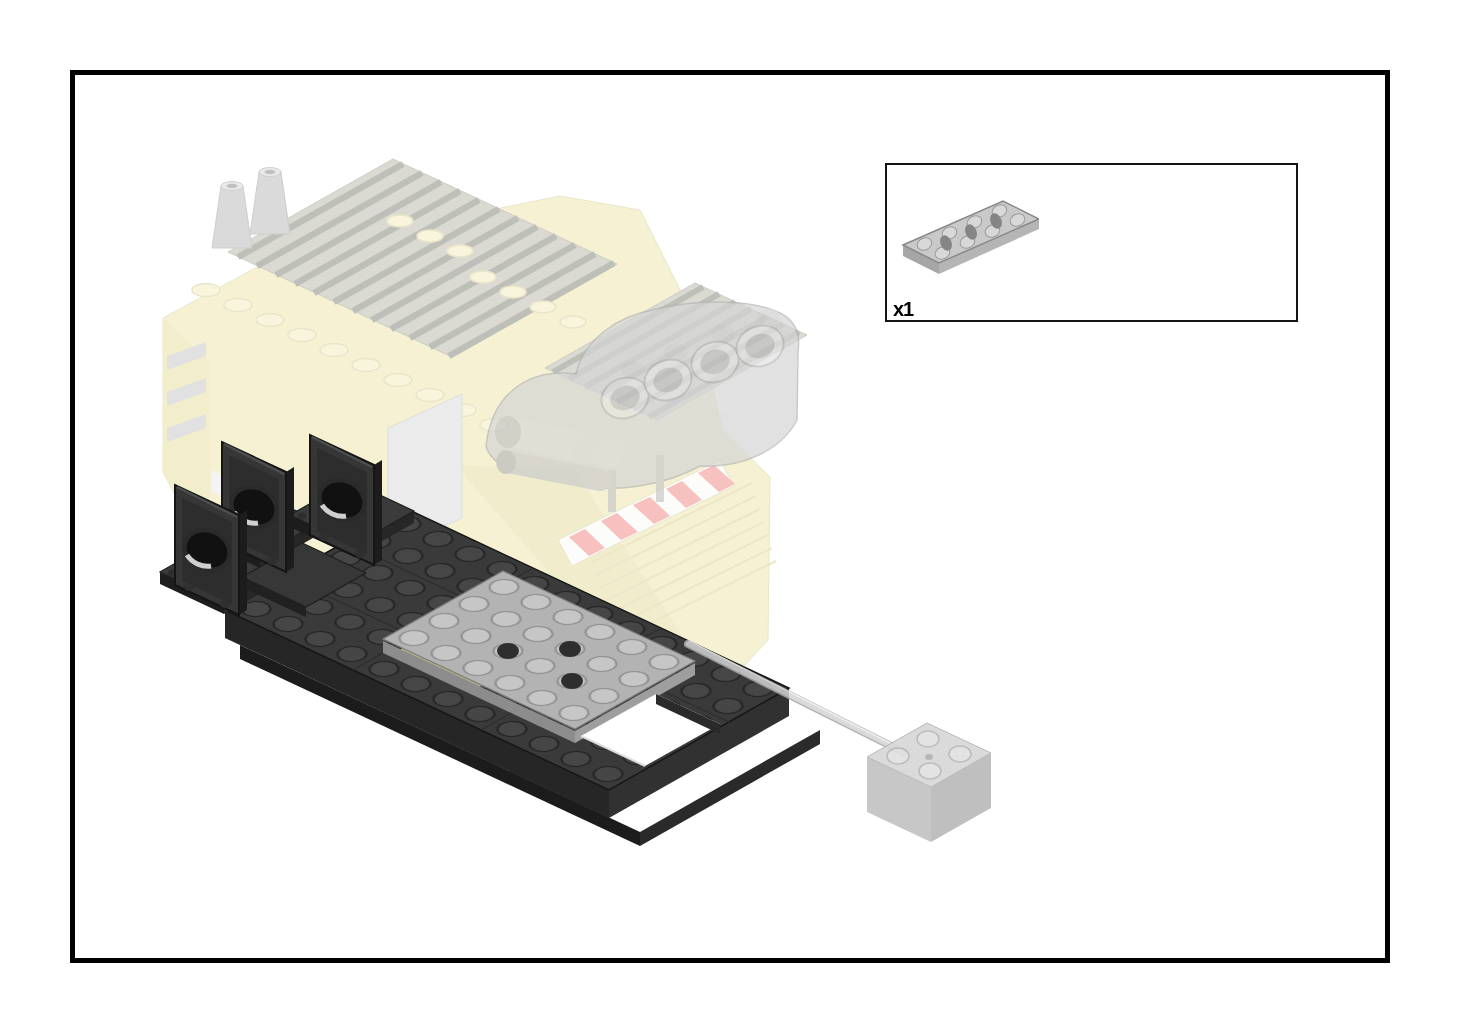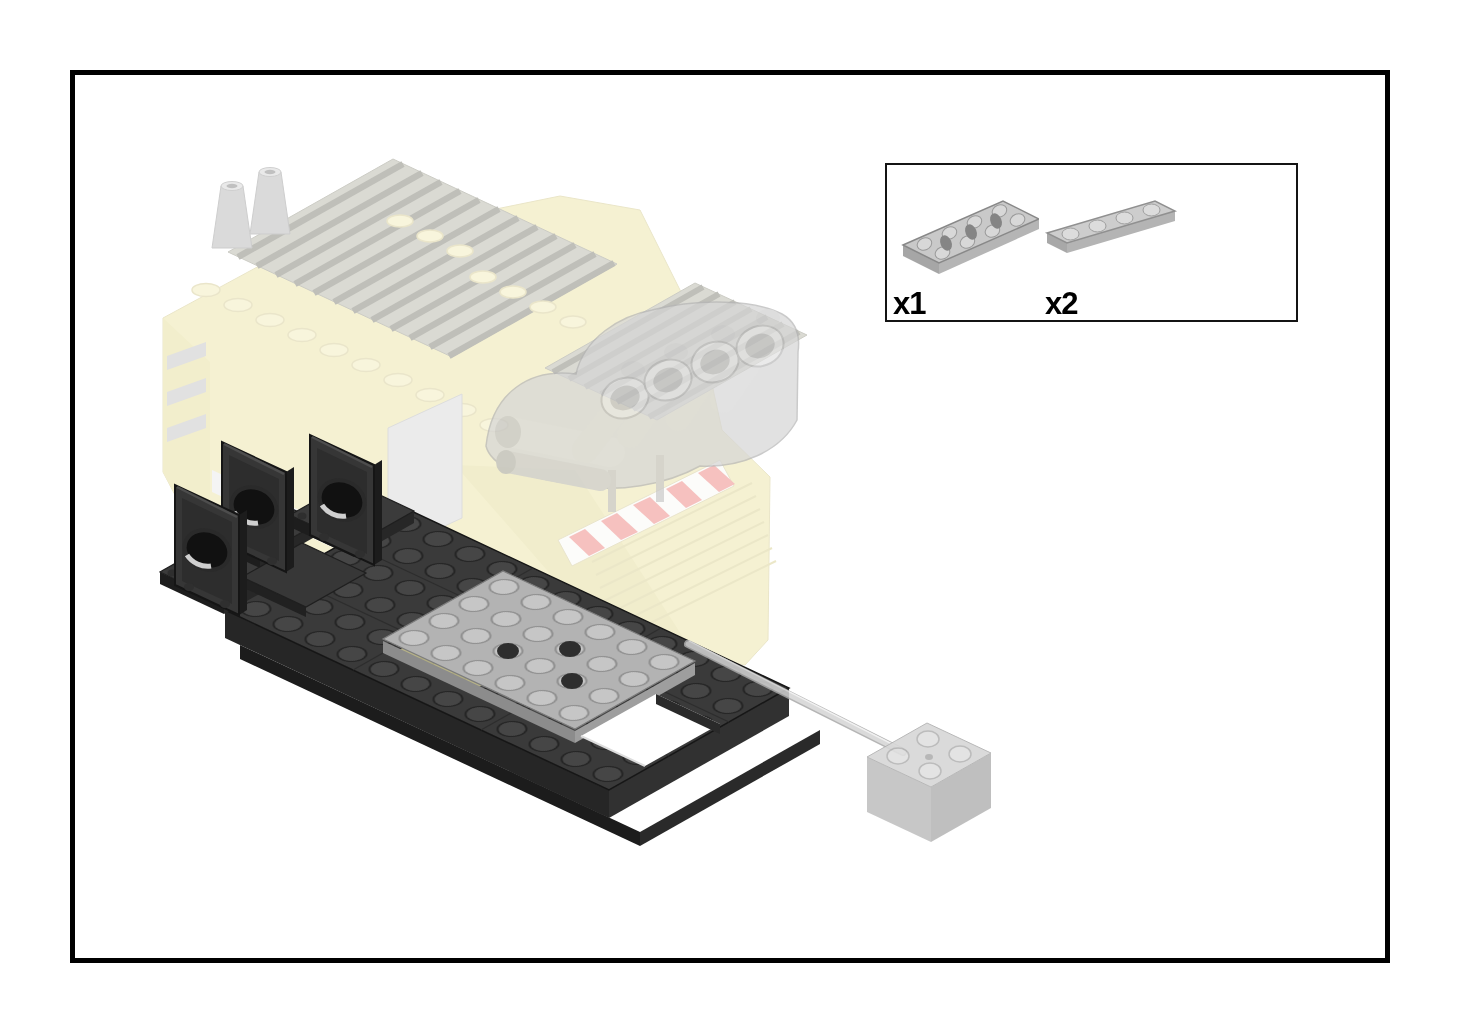--- a/index.html
+++ b/index.html
@@ -8,21 +8,21 @@
   .frame{position:absolute;left:70px;top:70px;width:1310px;height:883px;border:5px solid #000000;
          background:transparent;pointer-events:none;}
   .scene{position:absolute;left:0;top:0;width:1461px;height:1034px;}
   .parts-box{position:absolute;left:885px;top:163px;width:409px;height:155px;border:2px solid #141414;
              background:#ffffff;display:flex;}
   .part-cell{position:relative;height:100%;}
   .part-cell.c1{width:152px;}
   .part-cell.c2{width:128px;}
   .part-cell.c3{width:129px;}
   .part-cell svg{position:absolute;left:2px;top:8px;}
-  .qty{position:absolute;left:6px;bottom:1px;font-size:31px;font-weight:bold;color:#000;
+  .qty{position:absolute;left:6px;bottom:1px;font-size:20px;font-weight:bold;color:#000;
        letter-spacing:-1px;line-height:1;text-align:right;}
 </style>
 </head>
 <body>
 
 <div class="page">
 
   <svg class="scene" viewBox="0 0 1461 1034">
     <defs>
       <pattern id="studD" patternUnits="userSpaceOnUse" width="1" height="1" patternTransform="matrix(32 15 30 -17 225 610)">
@@ -296,29 +296,15 @@
         <g fill="#858585">
           <ellipse cx="57" cy="70" rx="5.5" ry="8" transform="rotate(-23 57 70)"></ellipse>
           <ellipse cx="82" cy="59" rx="5.5" ry="8" transform="rotate(-23 82 59)"></ellipse>
           <ellipse cx="107" cy="48" rx="5.5" ry="8" transform="rotate(-23 107 48)"></ellipse>
         </g>
       </svg>
       <span class="qty">x1</span>
     </div>
 
 
-    <div class="part-cell c3">
-      <svg width="140" height="112" viewBox="0 0 140 112">
-        <polygon points="6,60 26,70 26,80 6,70" fill="#a8a8a8"></polygon>
-        <polygon points="26,70 134,38 134,48 26,80" fill="#b4b4b4"></polygon>
-        <polygon points="6,60 114,28 134,38 26,70" fill="#cdcdcd" stroke="#909090" stroke-width="1.5"></polygon>
-        <g fill="#dcdcdc" stroke="#9e9e9e" stroke-width="1">
-          <ellipse cx="29.5" cy="61" rx="8.5" ry="6"></ellipse>
-            <ellipse cx="56.5" cy="53" rx="8.5" ry="6"></ellipse>
-          <ellipse cx="83.5" cy="45" rx="8.5" ry="6"></ellipse>
-            <ellipse cx="110.5" cy="37" rx="8.5" ry="6"></ellipse>
-        </g>
-      </svg>
-      <span class="qty">x2</span>
-    </div>
 
   </div>
 </div>
 
 </body></html>

